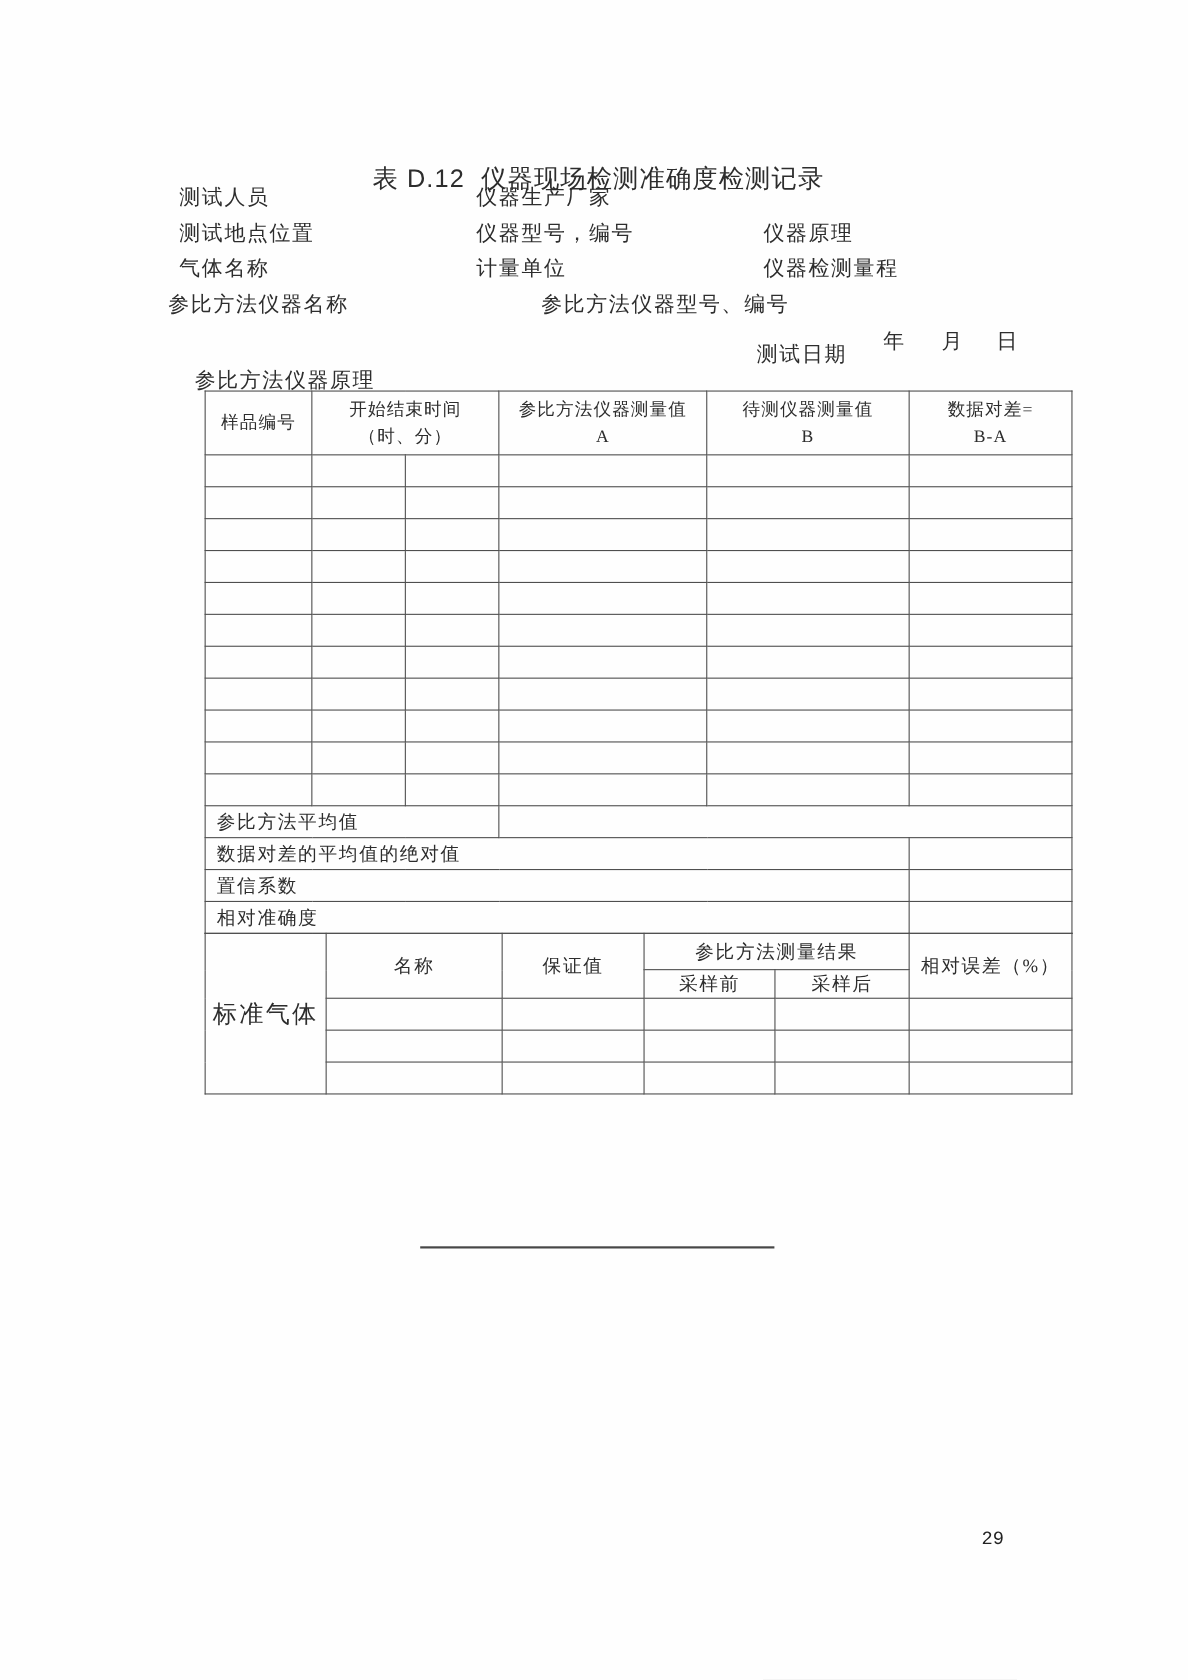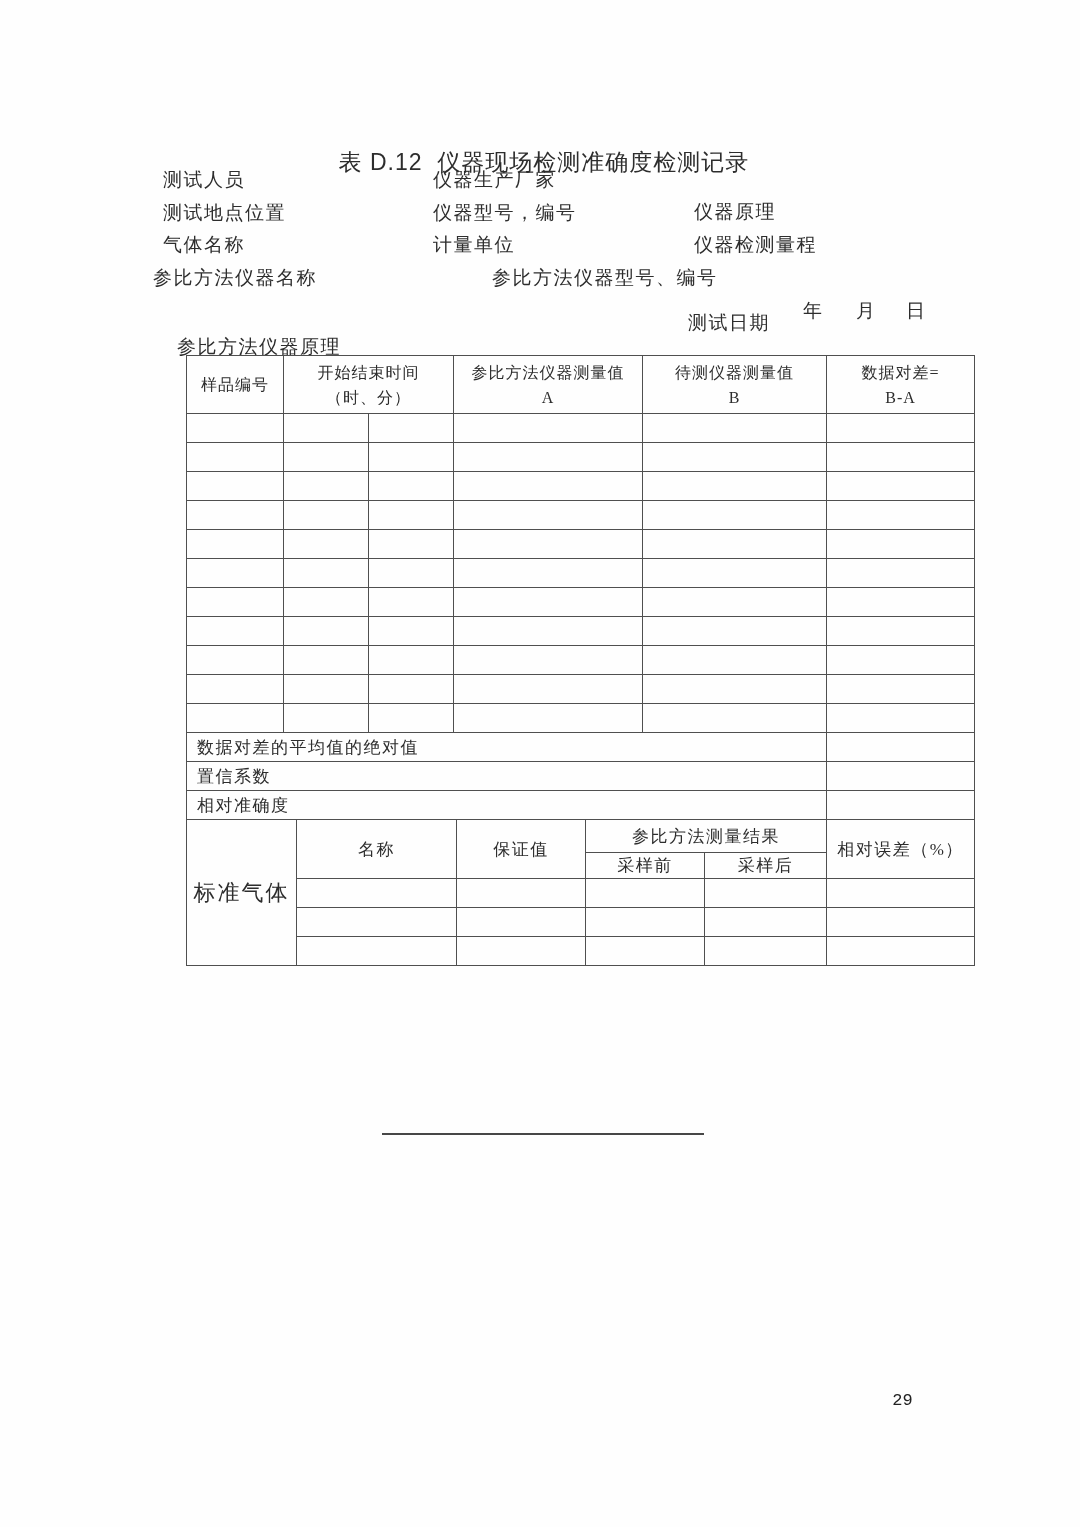--- a/index.html
+++ b/index.html
@@ -247,20 +247,24 @@
           <tr>
             <td></td>
             <td></td>
             <td></td>
             <td></td>
             <td></td>
             <td></td>
           </tr>
         </tbody>
       <tbody class="stat-rows">
+        <tr>
+          <td colspan="3" class="label">参比方法平均值</td>
+          <td colspan="3"></td>
+        </tr>
         <tr>
           <td colspan="5" class="label">数据对差的平均值的绝对值</td>
           <td></td>
         </tr>
         <tr>
           <td colspan="5" class="label">置信系数</td>
           <td></td>
         </tr>
         <tr>
           <td colspan="5" class="label">相对准确度</td>

